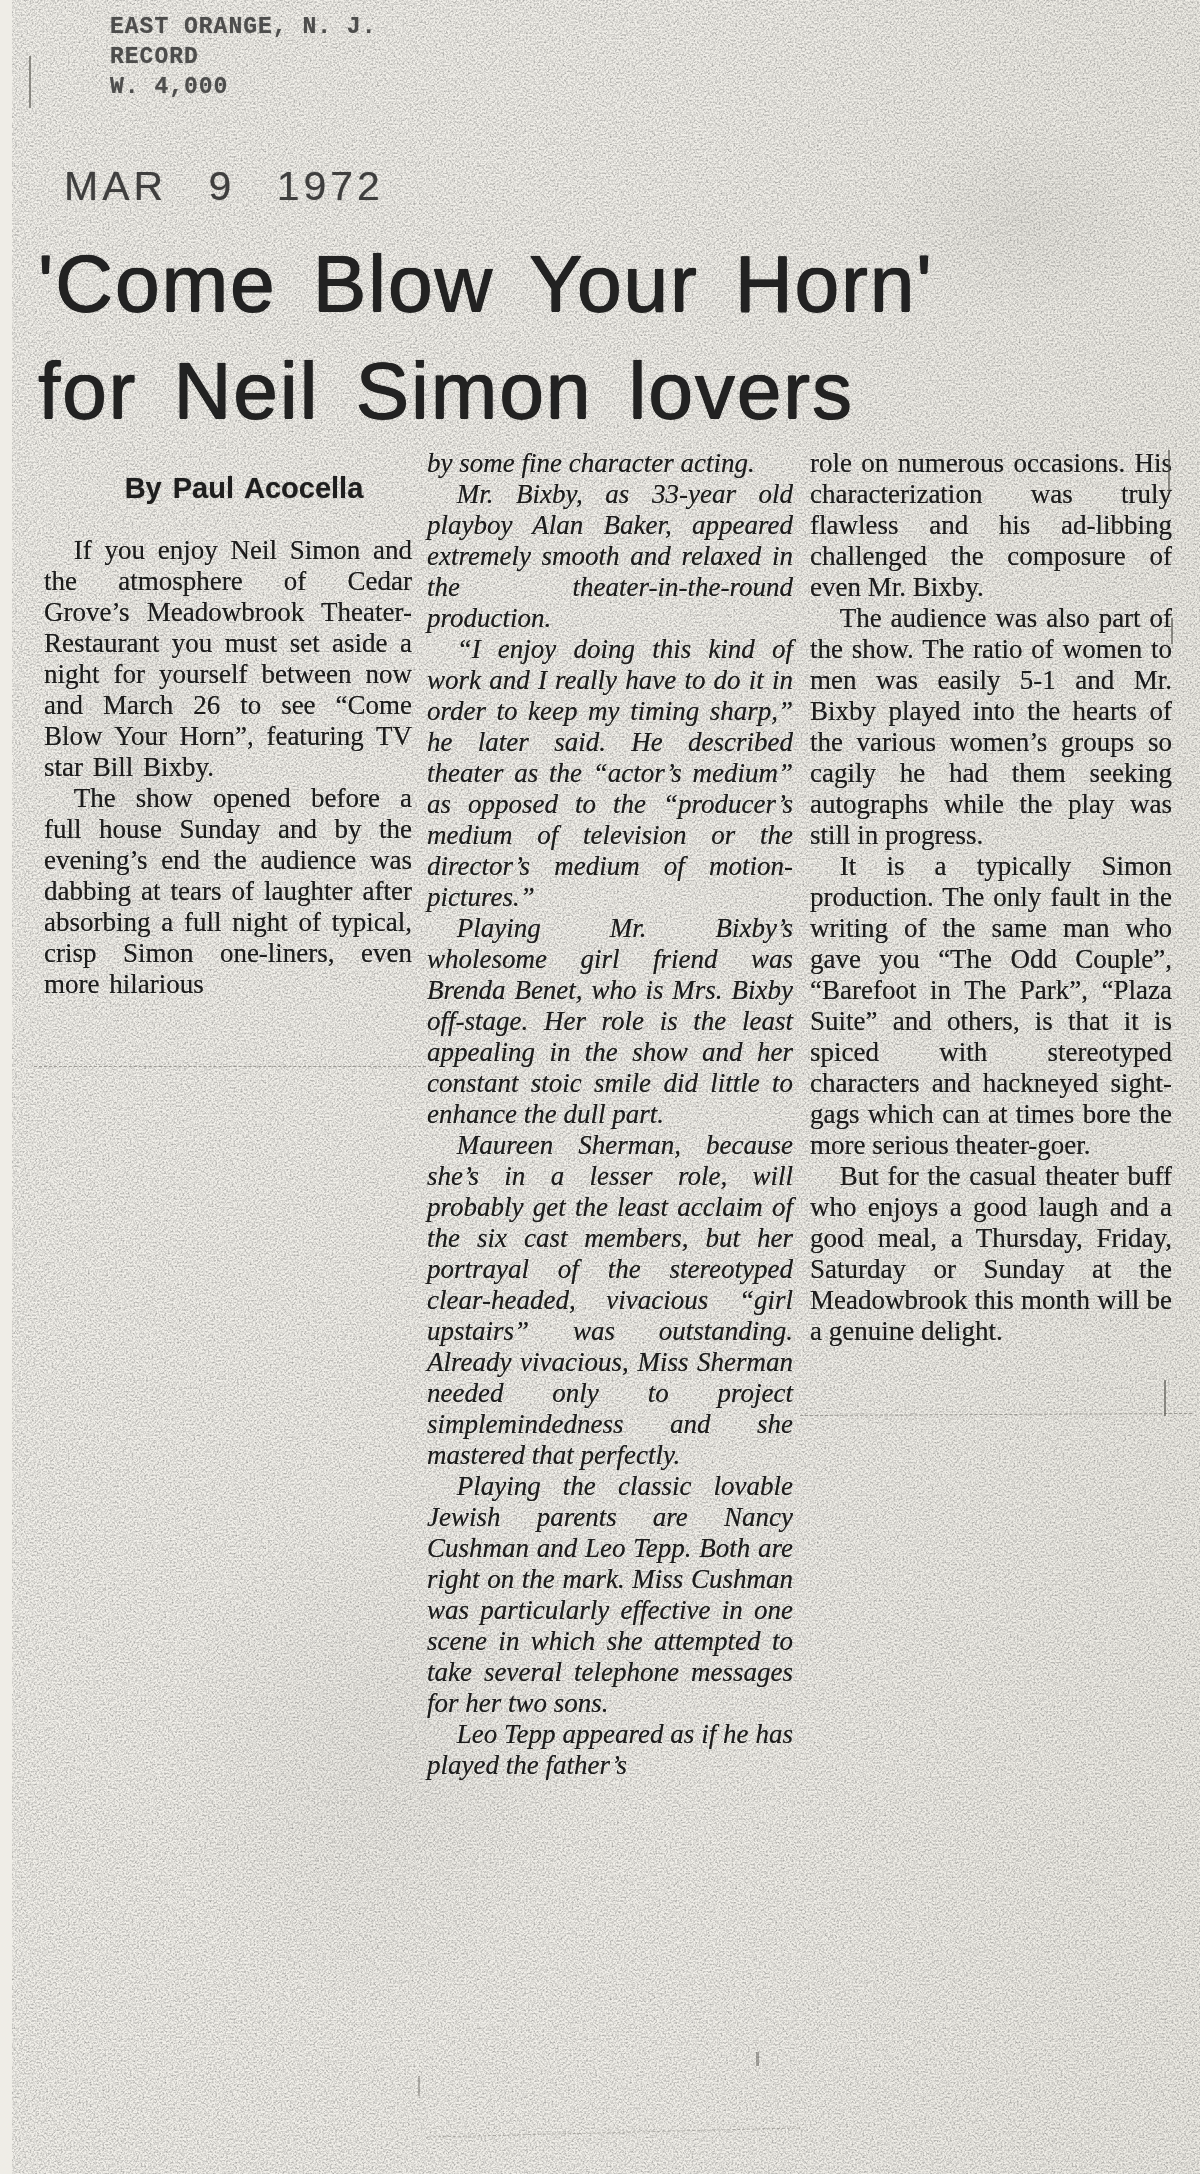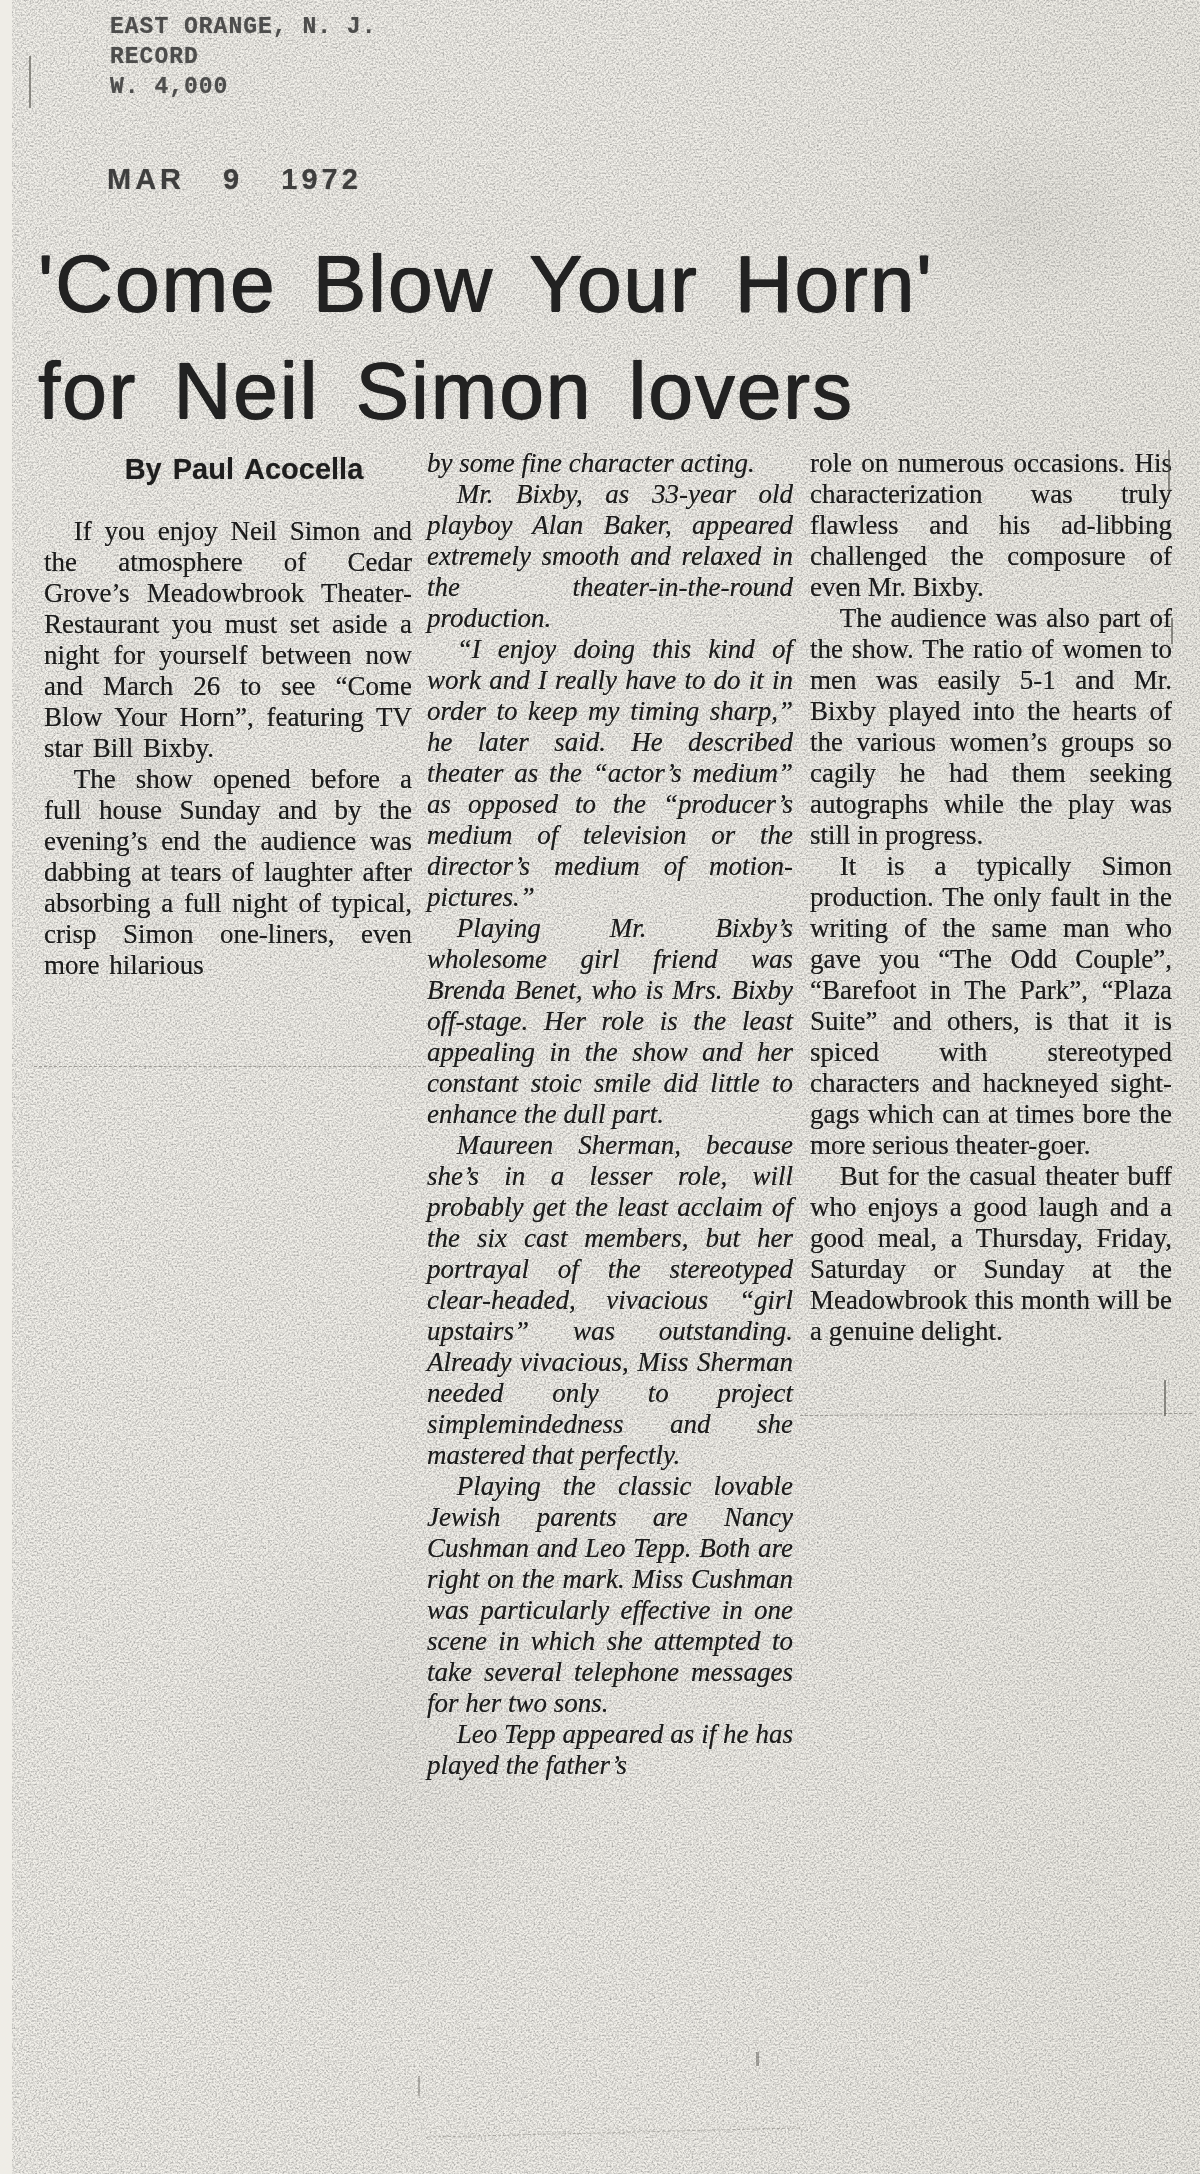--- a/index.html
+++ b/index.html
@@ -22,25 +22,24 @@
     position: absolute; left: 98px; top: 12px;
     font-family: "Liberation Mono", monospace;
     font-weight: bold; font-size: 23px; line-height: 30px;
     color: #3a3a3a; letter-spacing: 1px; opacity: .88;
     text-shadow: 0 0 1px rgba(40,40,40,.6);
     white-space: nowrap;
   }
   .date-stamp {
     position: absolute; left: 52px; top: 163px;
     font-family: "Liberation Sans", sans-serif;
-    font-weight: bold; font-size: 29px; color: #2e2e2e;
+    font-weight: normal; font-size: 41px; color: #2e2e2e;
     letter-spacing: 4px; word-spacing: 26px; opacity: .9;
     text-shadow: 0 0 1px rgba(40,40,40,.55);
     white-space: nowrap;
-    margin-left: 43px;
   }
 
   
   .headline {
     position: absolute; left: 26px; top: 230px; width: 1166px;
     font-family: "Liberation Sans", sans-serif;
     font-weight: normal; font-size: 80px; line-height: 107px;
     color: #222; letter-spacing: 2px; word-spacing: 12px;
     text-shadow: 0.6px 0 currentColor, -0.6px 0 currentColor, 0 0.6px currentColor, 0 0 2px rgba(30,30,30,.35);
     white-space: nowrap;
@@ -48,21 +47,21 @@
 
   
   .col {
     position: absolute; top: 448px;
     font-size: 27px; line-height: 31px; color: #1c1c1c;
     text-align: justify;
     text-shadow: 0 0 .6px rgba(25,25,25,.6);
   }
   .col p { margin: 0; text-indent: 1.1em; }
   .col p.cont { text-indent: 0; }
-  #col1 { left: 32px;  width: 368px; word-spacing: 3px; }
+  #col1 { left: 32px;  width: 368px; word-spacing: 3px; margin-top: 19px; }
   #col2 { left: 415px; width: 366px; font-style: italic; }
   #col3 { left: 798px; width: 362px; }
 
   .byline {
     font-family: "Liberation Sans", sans-serif;
     font-weight: bold; font-size: 29px; line-height: 34px;
     text-align: center; text-indent: 0; color: #1e1e1e;
     margin: 4px 0 30px 0 !important;
     text-shadow: 0 0 1px rgba(30,30,30,.5);
   }

